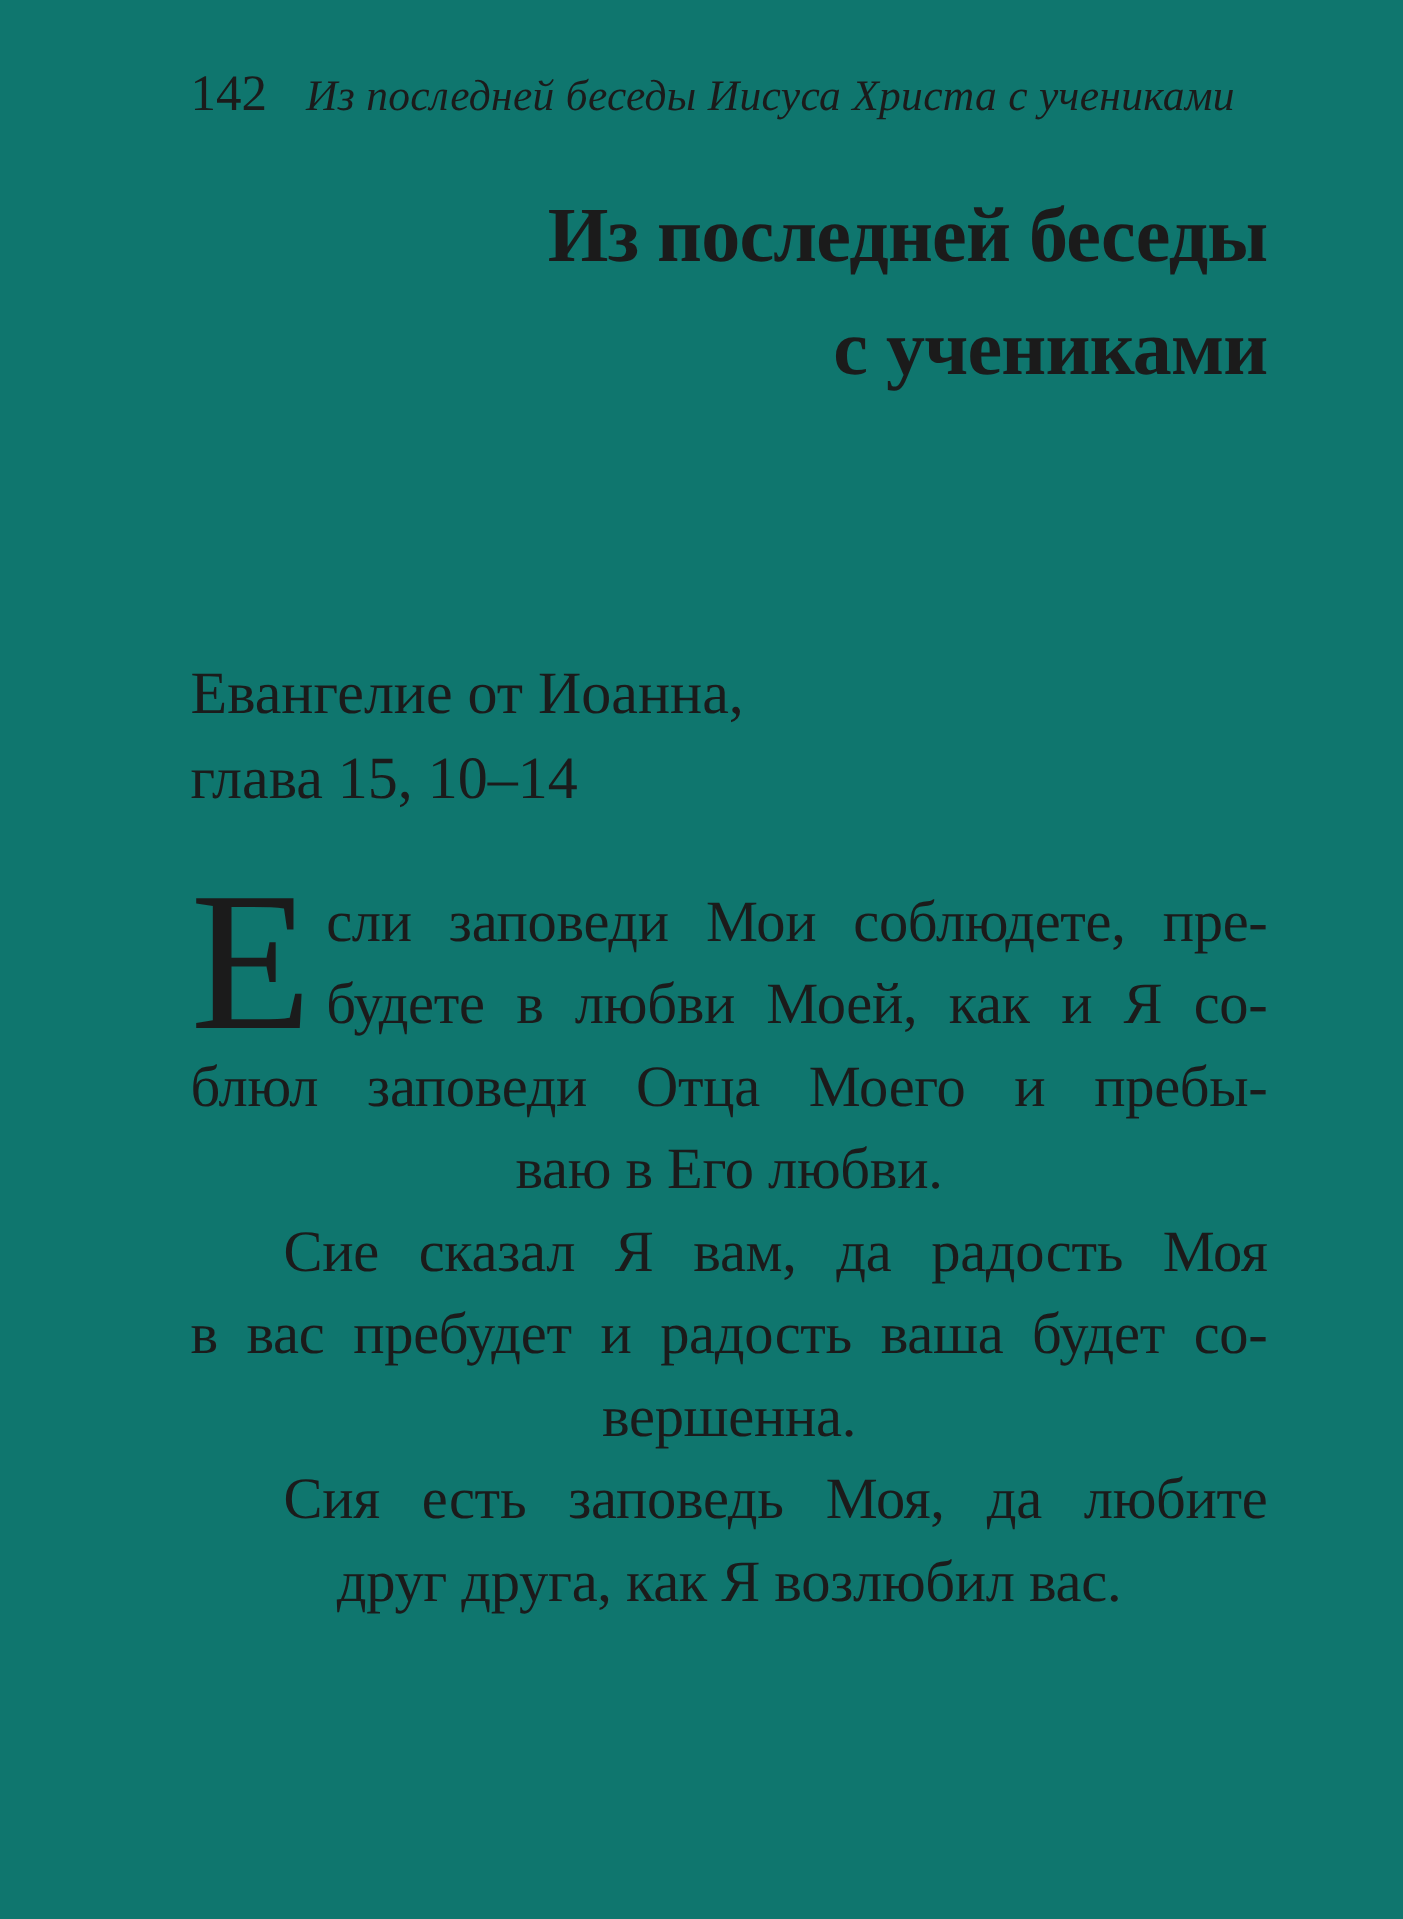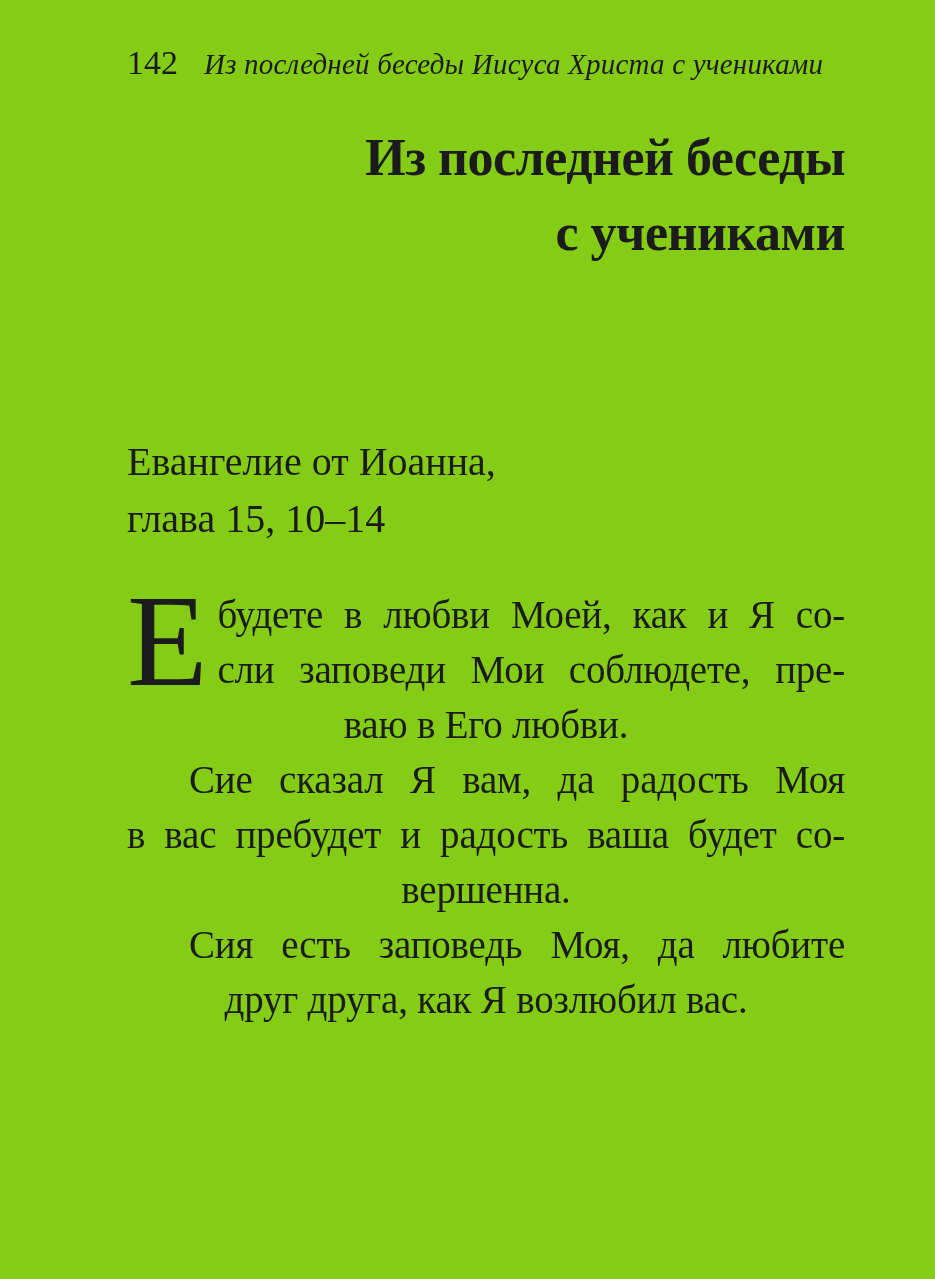--- a/index.html
+++ b/index.html
@@ -1,21 +1,21 @@
 <!DOCTYPE html>
 <html lang="ru"><head>
 <meta charset="utf-8">
 <style>
   html, body { margin: 0; padding: 0; background: #e8e8e8; }
   .page {
     position: relative;
     width: 935px;
     height: 1279px;
     margin: 0 auto;
-    background: #84cc16;
+    background: #0f766e;
     color: #1b1b1b;
     font-family: "Liberation Serif", "DejaVu Serif", serif;
     box-sizing: border-box;
     padding: 46px 90px 0 127px;
     overflow: hidden;
   }
 
   
   .running-header {
     display: flex;
@@ -98,22 +98,23 @@
 
   <div class="subtitle">
     <span class="sl">Евангелие от Иоанна,</span>
     <span class="sl">глава 15, 10–14</span>
   </div>
 
   <div class="body-text">
 
     <p class="para">
       <span class="dropcap">Е</span>
+      <span class="line">сли заповеди Мои соблюдете, пре-</span>
       <span class="line">будете в любви Моей, как и Я со-</span>
-      <span class="line">сли заповеди Мои соблюдете, пре-</span>
+      <span class="line">блюл заповеди Отца Моего и пребы-</span>
       <span class="line end">ваю в Его любви.</span>
     </p>
 
     <p class="para">
       <span class="line indent">Сие сказал Я вам, да радость Моя</span>
       <span class="line">в вас пребудет и радость ваша будет со-</span>
       <span class="line end">вершенна.</span>
     </p>
 
     <p class="para">

